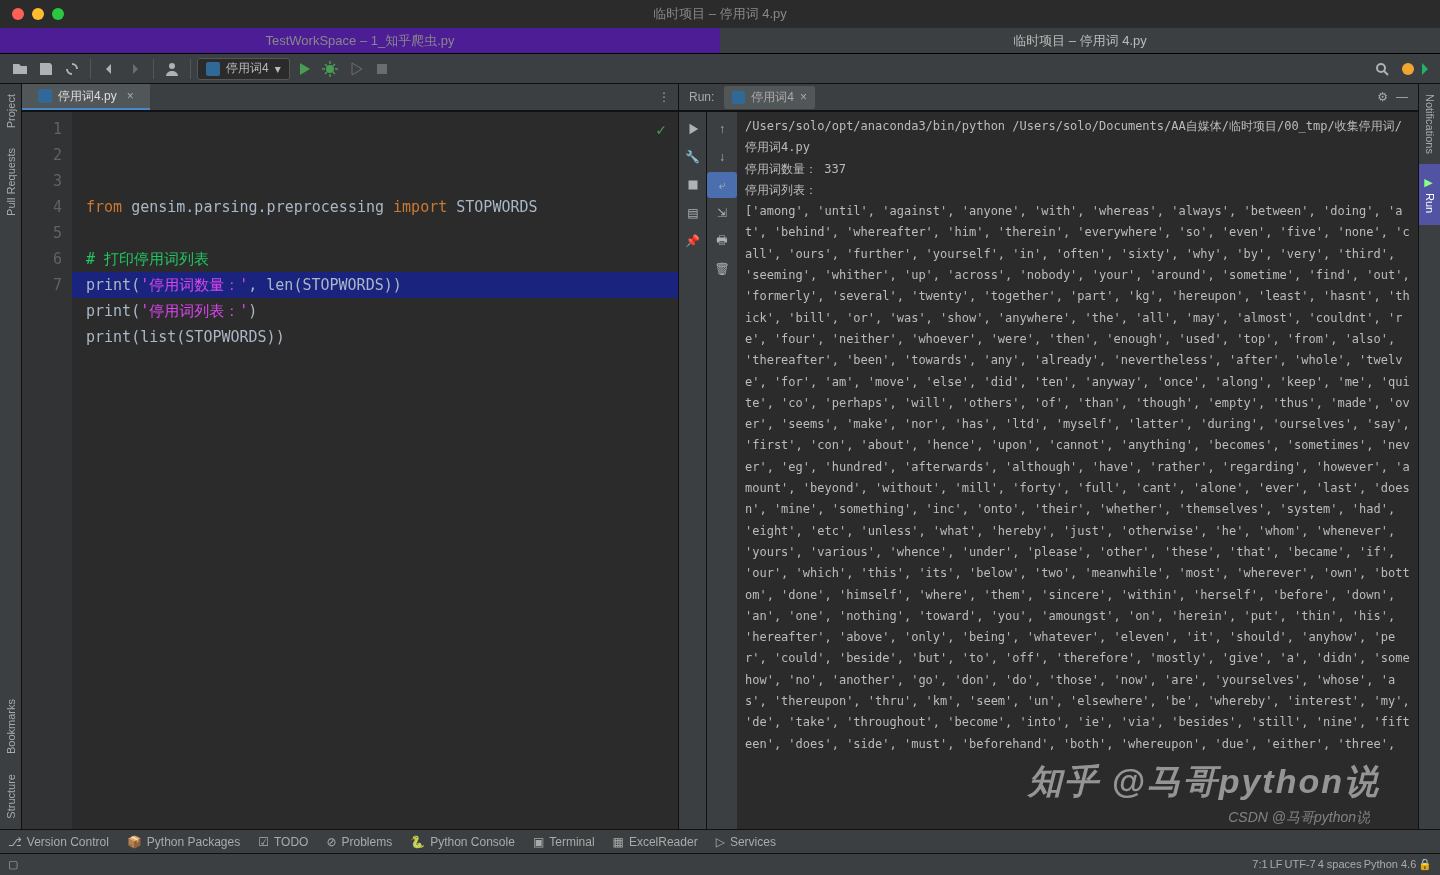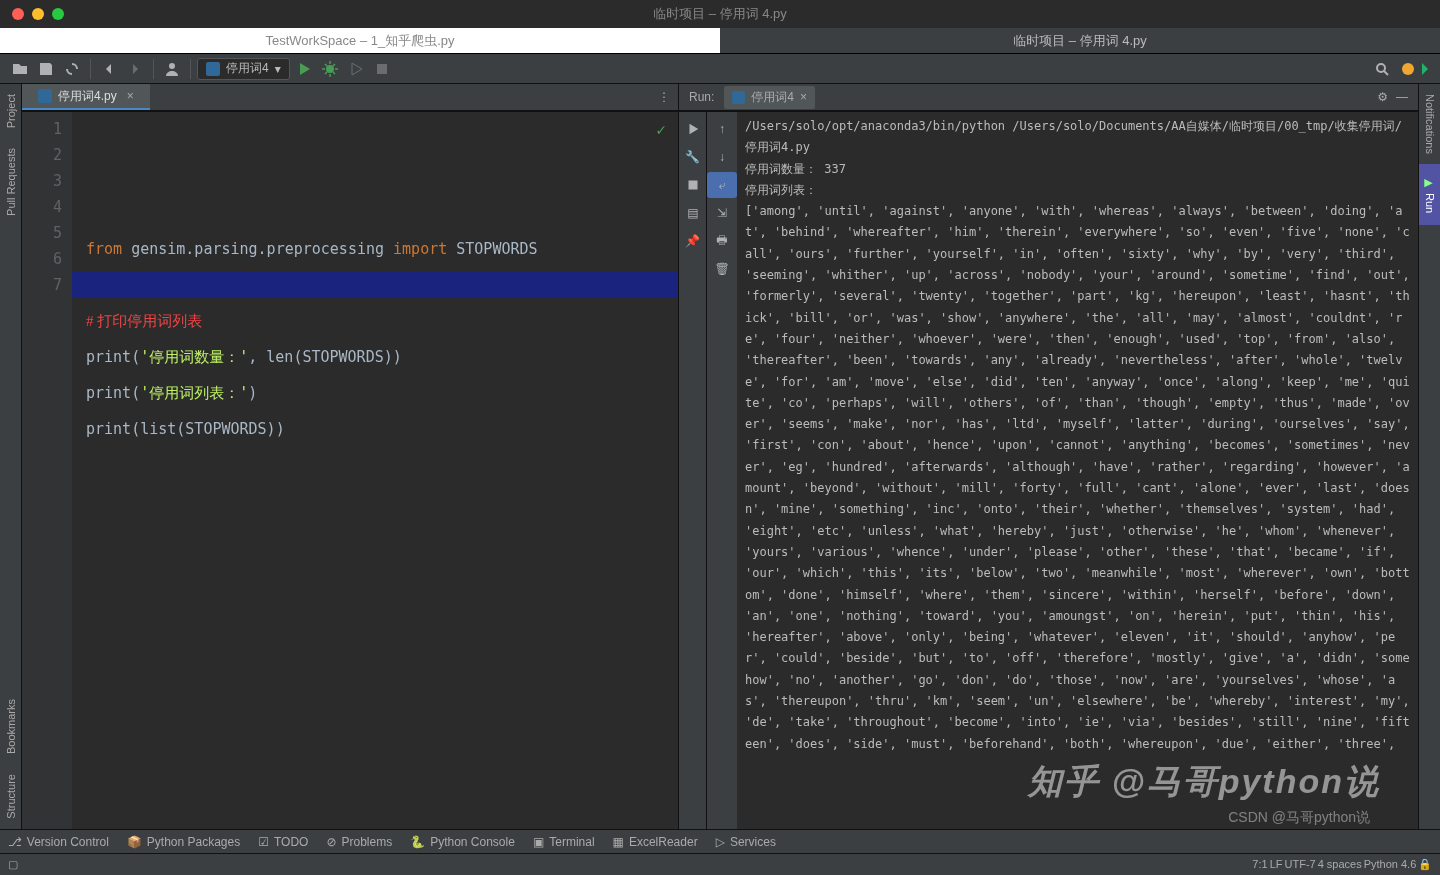--- a/index.html
+++ b/index.html
@@ -2,21 +2,21 @@
 <html><head>
 <meta charset="utf-8">
 <style>
 * { margin:0; padding:0; box-sizing:border-box; }
 body { font-family:-apple-system,BlinkMacSystemFont,'Segoe UI',sans-serif; font-size:12px; background:#000; color:#bbb; width:1440px; height:875px; overflow:hidden; position:relative; }
 .titlebar { height:28px; background:#2b2b2b; display:flex; align-items:center; position:relative; }
 .traffic { display:flex; gap:8px; padding-left:12px; }
 .tl { width:12px; height:12px; border-radius:50%; }
 .tl.red{background:#ff5f57}.tl.yellow{background:#ffbd2e}.tl.green{background:#28c940}
 .titlebar .title { position:absolute; left:50%; transform:translateX(-50%); color:#888; font-size:13px; }
-.project-tabs { height:26px; background:#ffffff; display:flex; border-bottom:1px solid #000; }
+.project-tabs { height:26px; background:#4c1d95; display:flex; border-bottom:1px solid #000; }
 .ptab { padding:0 120px; color:#888; display:flex; align-items:center; justify-content:center; font-size:13px; flex:1; }
 .ptab.active { background:#3c3f41; color:#bbb; }
 .toolbar { height:30px; background:#3c3f41; display:flex; align-items:center; padding:0 8px; gap:2px; border-bottom:1px solid #111; }
 .tbtn { width:24px; height:24px; display:flex; align-items:center; justify-content:center; color:#afb1b3; cursor:pointer; }
 .tbtn svg { width:16px; height:16px; }
 .sep { width:1px; height:20px; background:#555; margin:0 4px; }
 .runconfig { height:22px; background:#2b2b2b; border:1px solid #555; border-radius:3px; padding:0 8px; display:flex; align-items:center; gap:6px; color:#bbb; font-size:12px; }
 .runconfig::before { content:''; width:14px; height:14px; background:#306998; border-radius:2px; display:inline-block; }
 .toolbar-right { margin-left:auto; display:flex; gap:8px; align-items:center; }
 .main { display:flex; height:calc(100% - 28px - 26px - 30px - 24px - 22px); }
@@ -26,40 +26,40 @@
 .right-stripe .vtab { writing-mode:vertical-rl; padding:10px 2px; color:#aaa; font-size:11px; cursor:pointer; display:flex; align-items:center; }
 .right-stripe .vtab.run { background:#5254a3; color:#fff; padding:12px 2px; }
 .editor-panel { flex:1; background:#2b2b2b; display:flex; flex-direction:column; min-width:0; }
 .editor-tabs { height:28px; background:#3c3f41; display:flex; align-items:center; border-bottom:2px solid #111; position:relative; }
 .etab { height:100%; padding:0 16px; display:flex; align-items:center; gap:6px; background:#515658; color:#ddd; border-bottom:2px solid #4a88c7; font-size:12px; }
 .etab .pyicon { width:14px; height:14px; background:#306998; border-radius:2px; }
 .etab .x { color:#aaa; margin-left:4px; }
 .tab-menu { margin-left:auto; padding:0 8px; color:#aaa; }
 .editor-body { flex:1; display:flex; font-family:'Menlo','Consolas',monospace; font-size:15px; position:relative; background:#2b2b2b; }
 .gutter { width:50px; background:#313335; color:#606366; text-align:right; padding:4px 10px 0 0; line-height:26px; }
-.code { flex:1; padding:11px 0 0 14px; line-height:36px; white-space:pre; color:#a9b7c6; overflow:hidden; position:relative; }
+.code { flex:1; padding:4px 0 0 14px; line-height:26px; white-space:pre; color:#a9b7c6; overflow:hidden; position:relative; }
 .code .kw { color:#cc7832; }
-.code .str { color:#bef264; }
-.code .cmt { color:#ef4444;font-family:Liberation Serif, serif; }
+.code .str { color:#d946ef; }
+.code .cmt { color:#22c55e; }
 .cursor-line { position:absolute; left:0; right:0; height:26px; background:#1a237e; top:160px; z-index:0; }
 .check { position:absolute; top:8px; right:12px; color:#499c54; font-size:16px; }
 .run-panel { width:740px; background:#2b2b2b; display:flex; flex-direction:column; border-left:1px solid #111; min-width:0; }
 .run-header { height:28px; background:#3c3f41; display:flex; align-items:center; padding:0 10px; gap:10px; color:#aaa; font-size:12px; border-bottom:2px solid #111; }
 .run-header .rtab { display:flex; align-items:center; gap:6px; background:#515658; padding:3px 8px; border-radius:2px; }
 .run-header .rtab .pyicon { width:13px; height:13px; background:#306998; border-radius:2px; }
 .run-header-right { margin-left:auto; display:flex; gap:8px; color:#aaa; }
 .run-body { flex:1; display:flex; min-height:0; }
 .run-toolbar { width:28px; background:#3c3f41; display:flex; flex-direction:column; padding-top:4px; gap:2px; border-right:1px solid #111; }
 .run-toolbar .rbtn { width:28px; height:26px; display:flex; align-items:center; justify-content:center; color:#afb1b3; cursor:pointer; }
 .run-toolbar2 { width:30px; background:#3c3f41; display:flex; flex-direction:column; padding-top:4px; gap:2px; }
 .run-toolbar2 .rbtn { width:30px; height:26px; display:flex; align-items:center; justify-content:center; color:#afb1b3; cursor:pointer; }
 .run-toolbar2 .rbtn.hl { background:#4b6eaf; border-radius:3px; }
 .console { flex:1; padding:4px 8px; font-family:'Menlo','Consolas',monospace; font-size:12px; line-height:21.3px; color:#bbb; overflow:hidden; white-space:pre-wrap; word-break:break-all; }
 .watermark { position:absolute; right:60px; bottom:70px; font-size:34px; font-weight:bold; color:rgba(255,255,255,0.5); font-style:italic; letter-spacing:2px; pointer-events:none; font-family:sans-serif; }
-.watermark2 { position:absolute; right:70px; bottom:48px; font-size:14px; color:rgba(255,255,255,0.4); pointer-events:none; }
+.watermark2 { position:absolute; right:70px; bottom:48px; font-size:14px; color:rgba(255,255,255,0.4); pointer-events:none; font-style:italic; }
 .bottom-bar { position:absolute; bottom:22px; left:0; right:0; height:24px; background:#3c3f41; display:flex; align-items:center; padding:0 8px; gap:18px; color:#aaa; font-size:12px; border-top:1px solid #111; }
 .bottom-bar .bitem { display:flex; align-items:center; gap:5px; cursor:pointer; }
 .status-bar { position:absolute; bottom:0; left:0; right:0; height:22px; background:#3c3f41; display:flex; align-items:center; padding:0 8px; color:#aaa; font-size:11px; border-top:1px solid #111; }
 .status-right { margin-left:auto; display:flex; gap:2px; }
 .tri-run { color:#499c54; }
 .bug { color:#499c54; }
 .ydot { width:12px; height:12px; border-radius:50%; background:#f0a732; }
 svg { fill:currentColor; }
 </style>
 </head>

